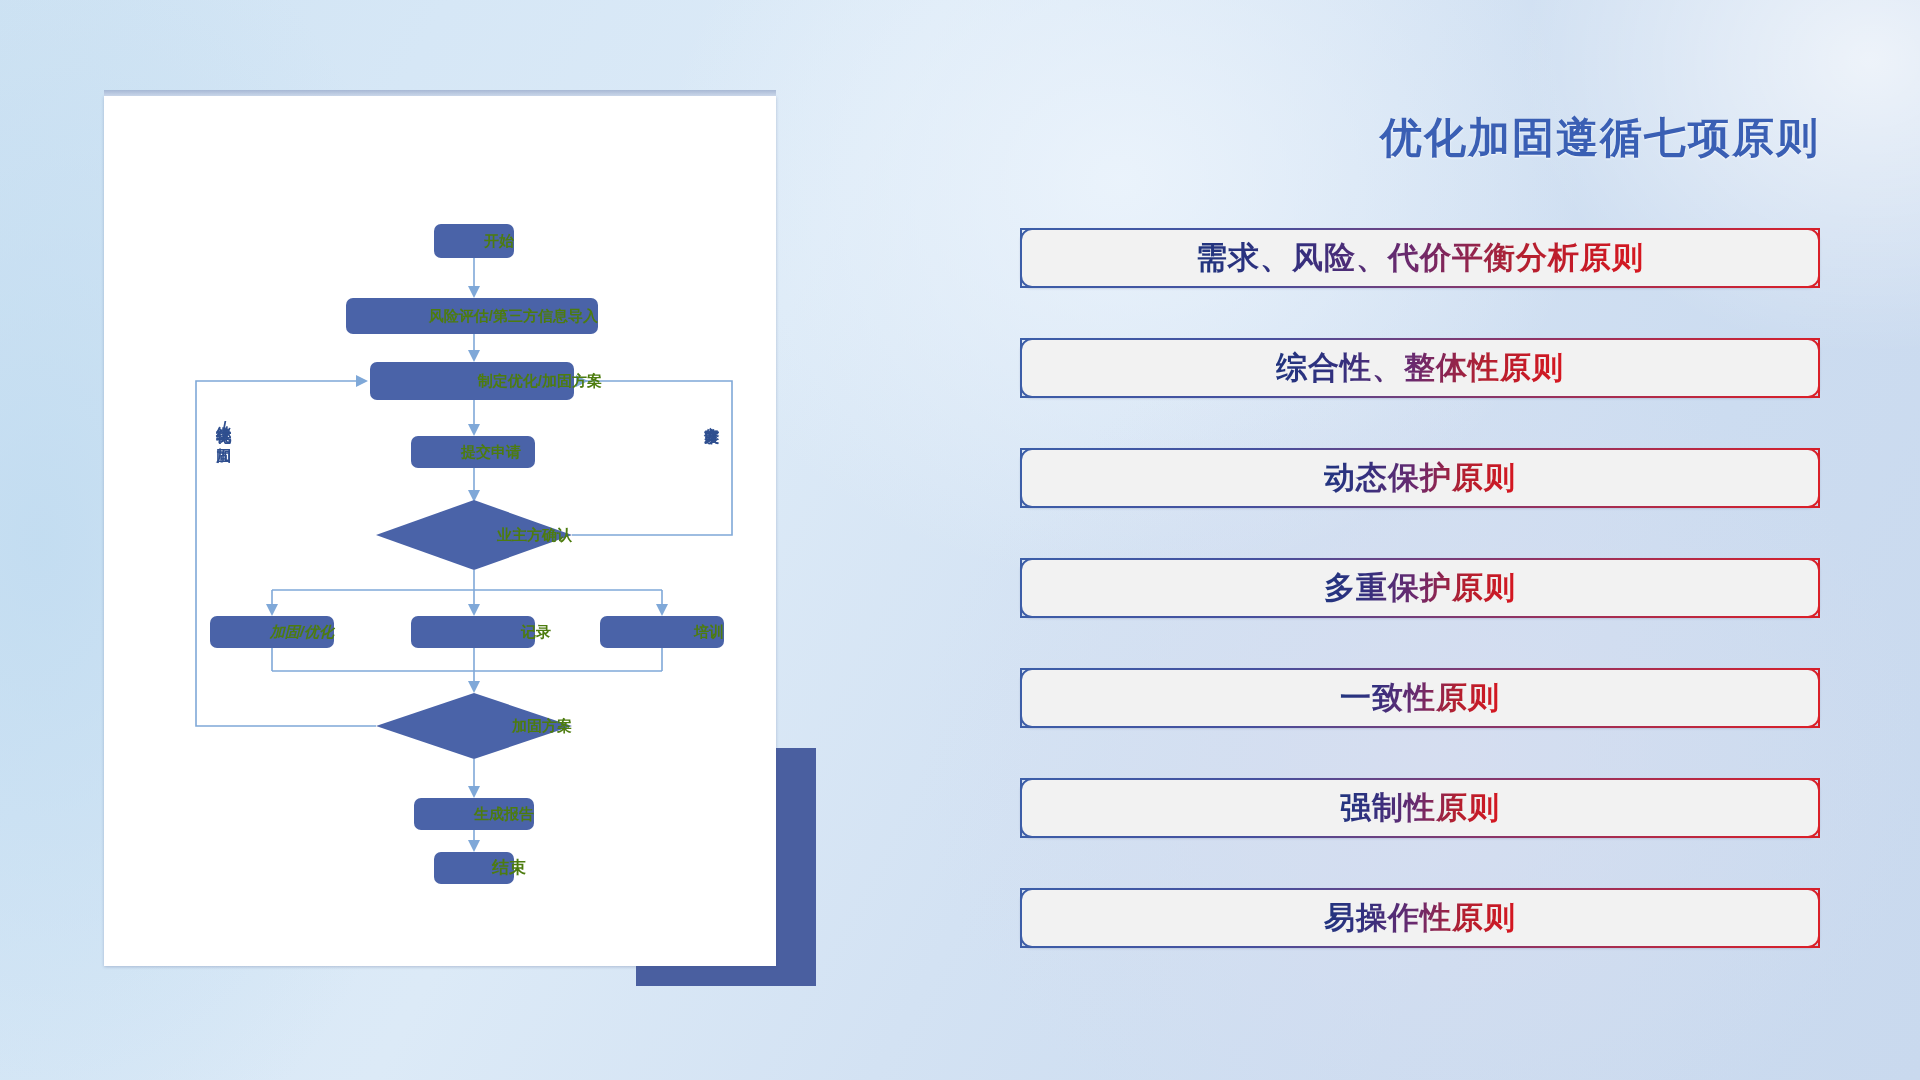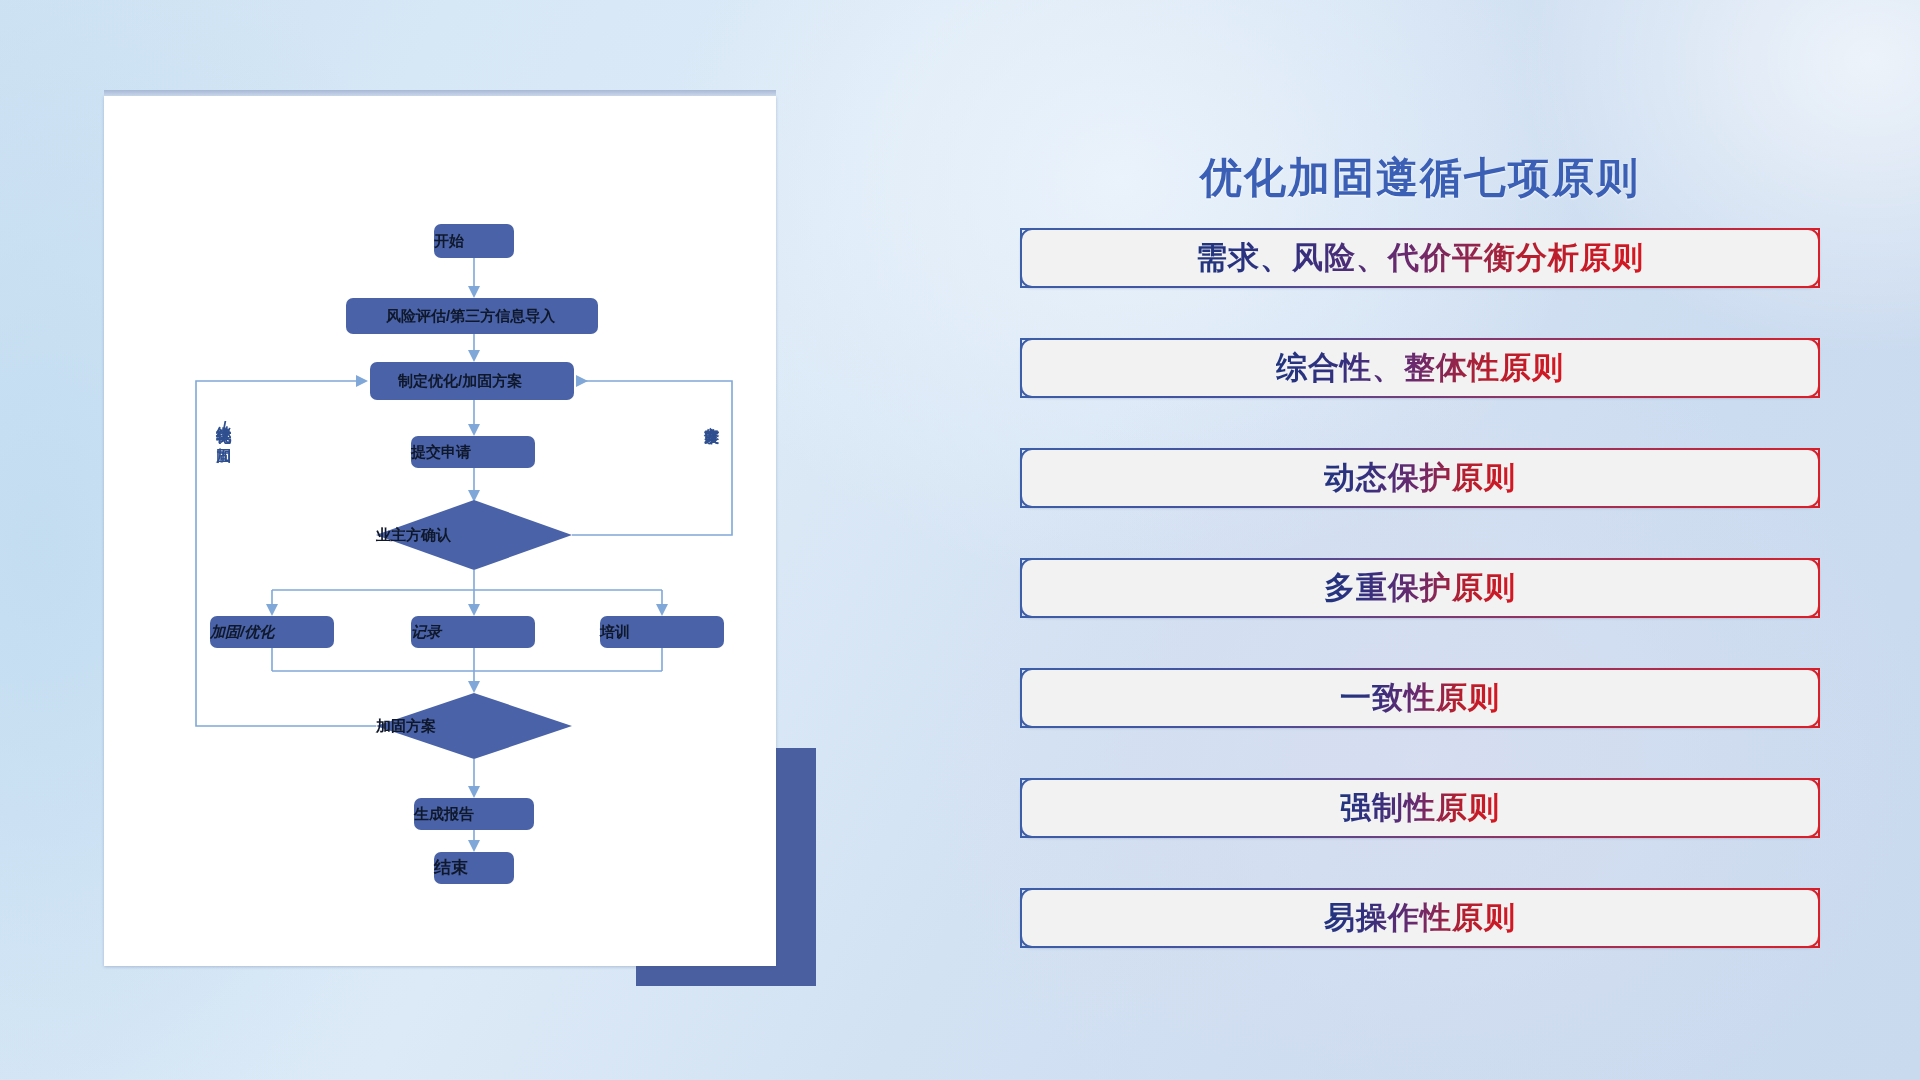--- a/index.html
+++ b/index.html
@@ -38,24 +38,24 @@
   #flow-card-topbar {
     position: absolute; left: 0; top: -6px; width: 672px; height: 6px;
     background: linear-gradient(180deg,#9fb0cf 0%, #c9d5e8 100%);
     opacity: 0.85;
   }
   #flow-svg { position: absolute; left: 0; top: 0; }
 
   
   .flow-label {
     position: absolute;
-    color: #0f172a;
+    color: #4d7c0f;
     font-weight: bold;
     white-space: nowrap;
-    text-align: left;
+    text-align: right;
     pointer-events: none;
   }
   .side-label {
     position: absolute;
     color: #2f4f8f;
     font-weight: bold;
     writing-mode: vertical-rl;
     text-orientation: upright;
     letter-spacing: 1px;
     line-height: 1.05;
@@ -63,27 +63,26 @@
 
   
   #principles-panel {
     position: absolute;
     left: 1020px; top: 96px;
     width: 800px; height: 890px;
   }
   #principles-title {
     position: absolute;
     left: 0; top: 14px; width: 800px;
-    text-align: center;
+    text-align: right;
     font-size: 42px;
     font-weight: bold;
     color: #3a5fb4;
     letter-spacing: 2px;
     text-shadow: 0 1px 2px rgba(255,255,255,0.75);
-    margin-top: 40px;
   }
   #principle-list {
     position: absolute;
     left: 0; top: 132px;
     width: 800px;
   }
   .principle-row {
     position: relative;
     height: 60px;
     margin-bottom: 50px;
@@ -180,26 +179,26 @@
           <rect x="307" y="520" width="124" height="32" rx="7" ry="7" fill="#4a63a8"></rect>
           <rect x="496" y="520" width="124" height="32" rx="7" ry="7" fill="#4a63a8"></rect>
           <polygon points="370,597 468,630 370,663 272,630" fill="#4a63a8"></polygon>
           <rect x="310" y="702" width="120" height="32" rx="7" ry="7" fill="#4a63a8"></rect>
           <rect x="330" y="756" width="80" height="32" rx="7" ry="7" fill="#4a63a8"></rect>
         </g>
     </svg>
 
     <div id="flow-text-layer">
         <div class="flow-label" style="left: 330px; top: 135px; width: 80px; font-size: 15px; line-height: 20px;">开始</div>
-        <div class="flow-label" style="left: 242px; top: 210px; width: 252px; font-size: 15px; line-height: 20px; padding-left: 40px;">风险评估/第三方信息导入</div>
+        <div class="flow-label" style="left: 242px; top: 210px; width: 252px; font-size: 15px; line-height: 20px;">风险评估/第三方信息导入</div>
         <div class="flow-label" style="left: 266px; top: 275px; width: 204px; font-size: 15px; line-height: 20px; padding-left: 28px;">制定优化/加固方案</div>
         <div class="flow-label" style="left: 307px; top: 346px; width: 110px; font-size: 15px; line-height: 20px;">提交申请</div>
         <div class="flow-label" style="left: 272px; top: 429px; width: 196px; font-size: 15px; line-height: 20px;">业主方确认</div>
         <div class="flow-label" style="left: 106px; top: 526px; width: 124px; font-size: 15px; line-height: 20px; font-style: italic;">加固/优化</div>
-        <div class="flow-label" style="left: 307px; top: 526px; width: 140px; font-size: 15px; line-height: 20px; font-style: italic;">记录</div>
+        <div class="flow-label" style="left: 307px; top: 526px; width: 140px; font-size: 15px; line-height: 20px;">记录</div>
         <div class="flow-label" style="left: 496px; top: 526px; width: 124px; font-size: 15px; line-height: 20px;">培训</div>
         <div class="flow-label" style="left: 272px; top: 620px; width: 196px; font-size: 15px; line-height: 20px;">加固方案</div>
         <div class="flow-label" style="left: 310px; top: 708px; width: 120px; font-size: 15px; line-height: 20px;">生成报告</div>
         <div class="flow-label" style="left: 330px; top: 762px; width: 92px; font-size: 17px; line-height: 20px;">结束</div>
       </div>
 
     <div class="side-label" style="left:112px; top:318px; font-size:15px;">继续优化/加固</div>
     <div class="side-label" style="left:600px; top:318px; font-size:15px;">方案修改</div>
   </div>
 

